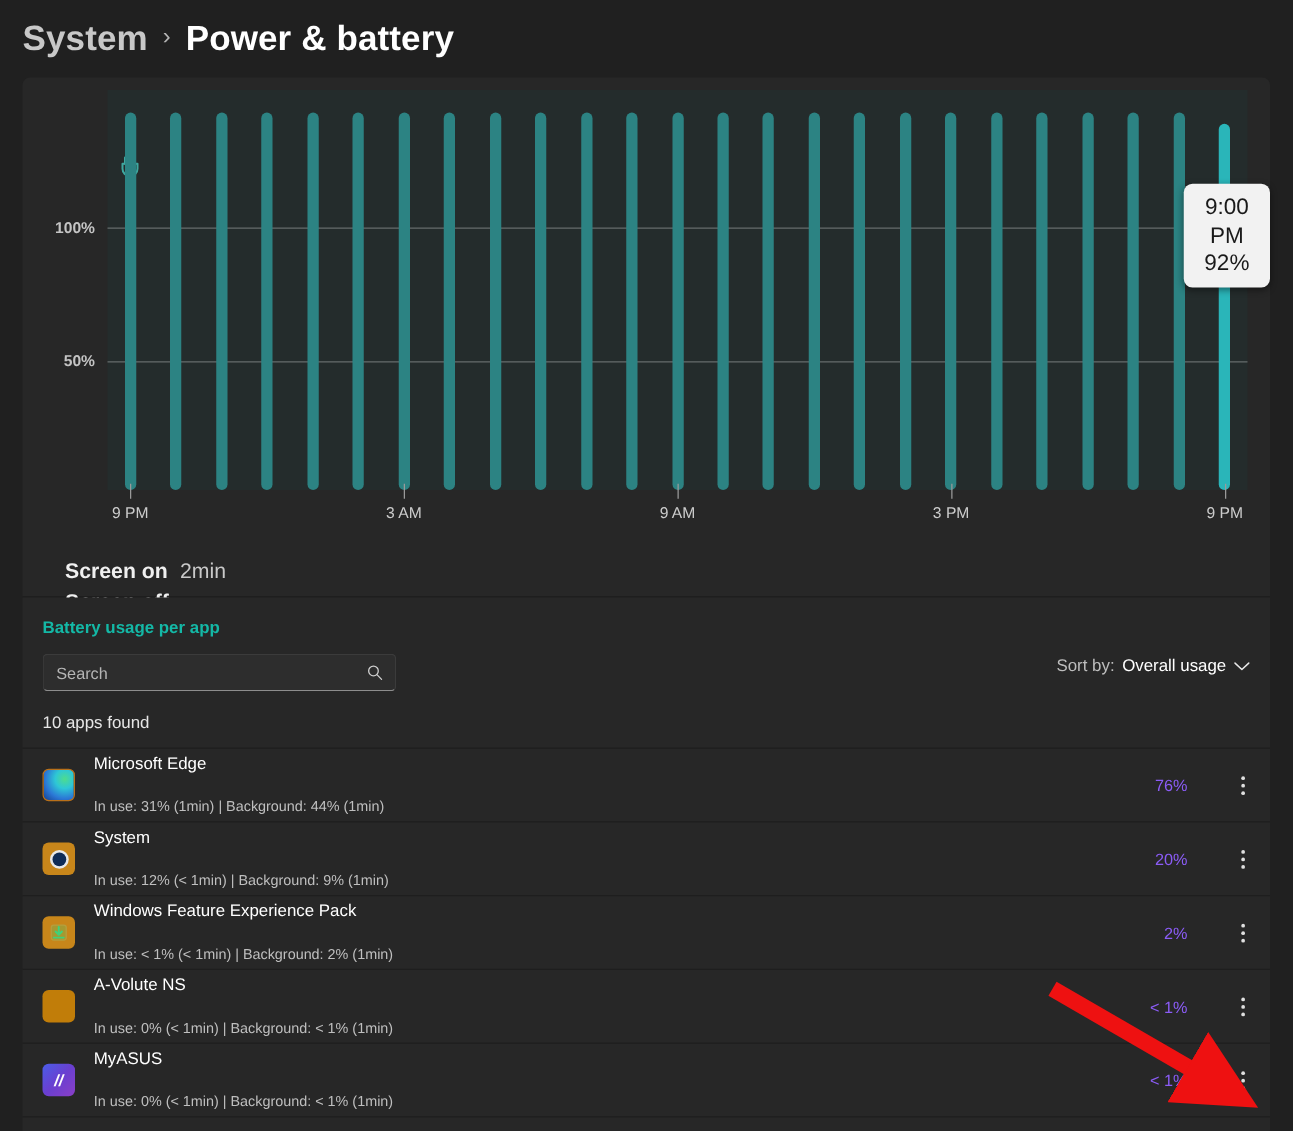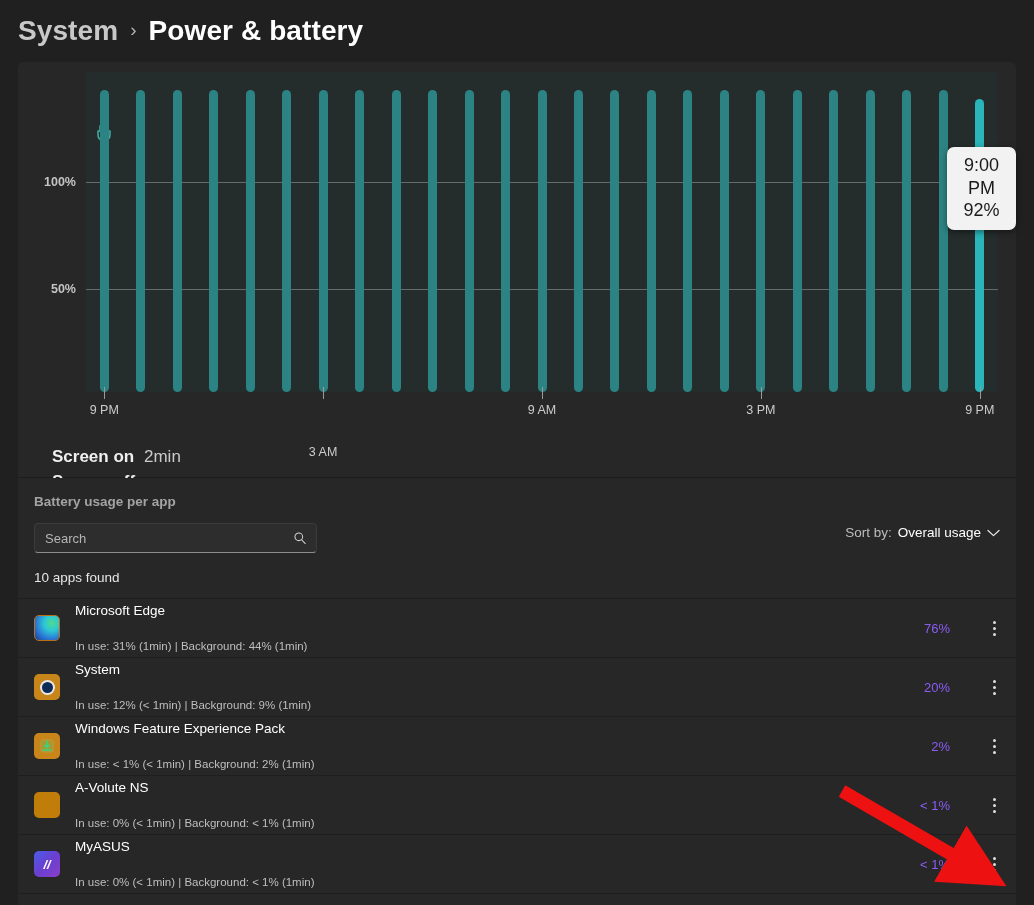--- a/index.html
+++ b/index.html
@@ -167,21 +167,21 @@
   
   .apps-card {
     border-radius: 0 0 6px 6px;
     padding: 16px 0 0 0;
     height: 432px;
     position: relative;
   }
   .section-title {
     font-size: 13.5px;
     font-weight: 700;
-    color: #a3a3a3;
+    color: #14b8a6;
     padding: 0 0 0 16px;
   }
 
   .controls {
     display: flex;
     align-items: center;
     padding: 14px 16px 0 16px;
     position: relative;
   }
   .search-box {
@@ -377,21 +377,21 @@
       <div class="bar" title="6 PM 96%" style="left: 779.82px; height: 301.6px;"></div>
       <div class="bar" title="7 PM 96%" style="left: 816.3px; height: 301.6px;"></div>
       <div class="bar" title="8 PM 96%" style="left: 852.78px; height: 301.6px;"></div>
       <div class="bar bar-active" title="9 PM 92%" style="left: 889.26px; height: 293.2px;"></div>
     </div>
 
   <div class="xaxis" id="xaxis">
       <div class="tick" style="left: 18.24px;"></div>
       <div class="xlabel" style="left: 18.24px;">9 PM</div>
       <div class="tick" style="left: 237.12px;"></div>
-      <div class="xlabel" style="left: 237.12px; margin-top: 42px;">3 AM</div>
+      <div class="xlabel" style="left: 237.12px;">3 AM</div>
       <div class="tick" style="left: 456px;"></div>
       <div class="xlabel" style="left: 456px;">9 AM</div>
       <div class="tick" style="left: 674.88px;"></div>
       <div class="xlabel" style="left: 674.88px;">3 PM</div>
       <div class="tick" style="left: 893.76px;"></div>
       <div class="xlabel" style="left: 893.76px;">9 PM</div>
     </div>
 
   <div class="tooltip">
     <div>9:00 PM</div>

